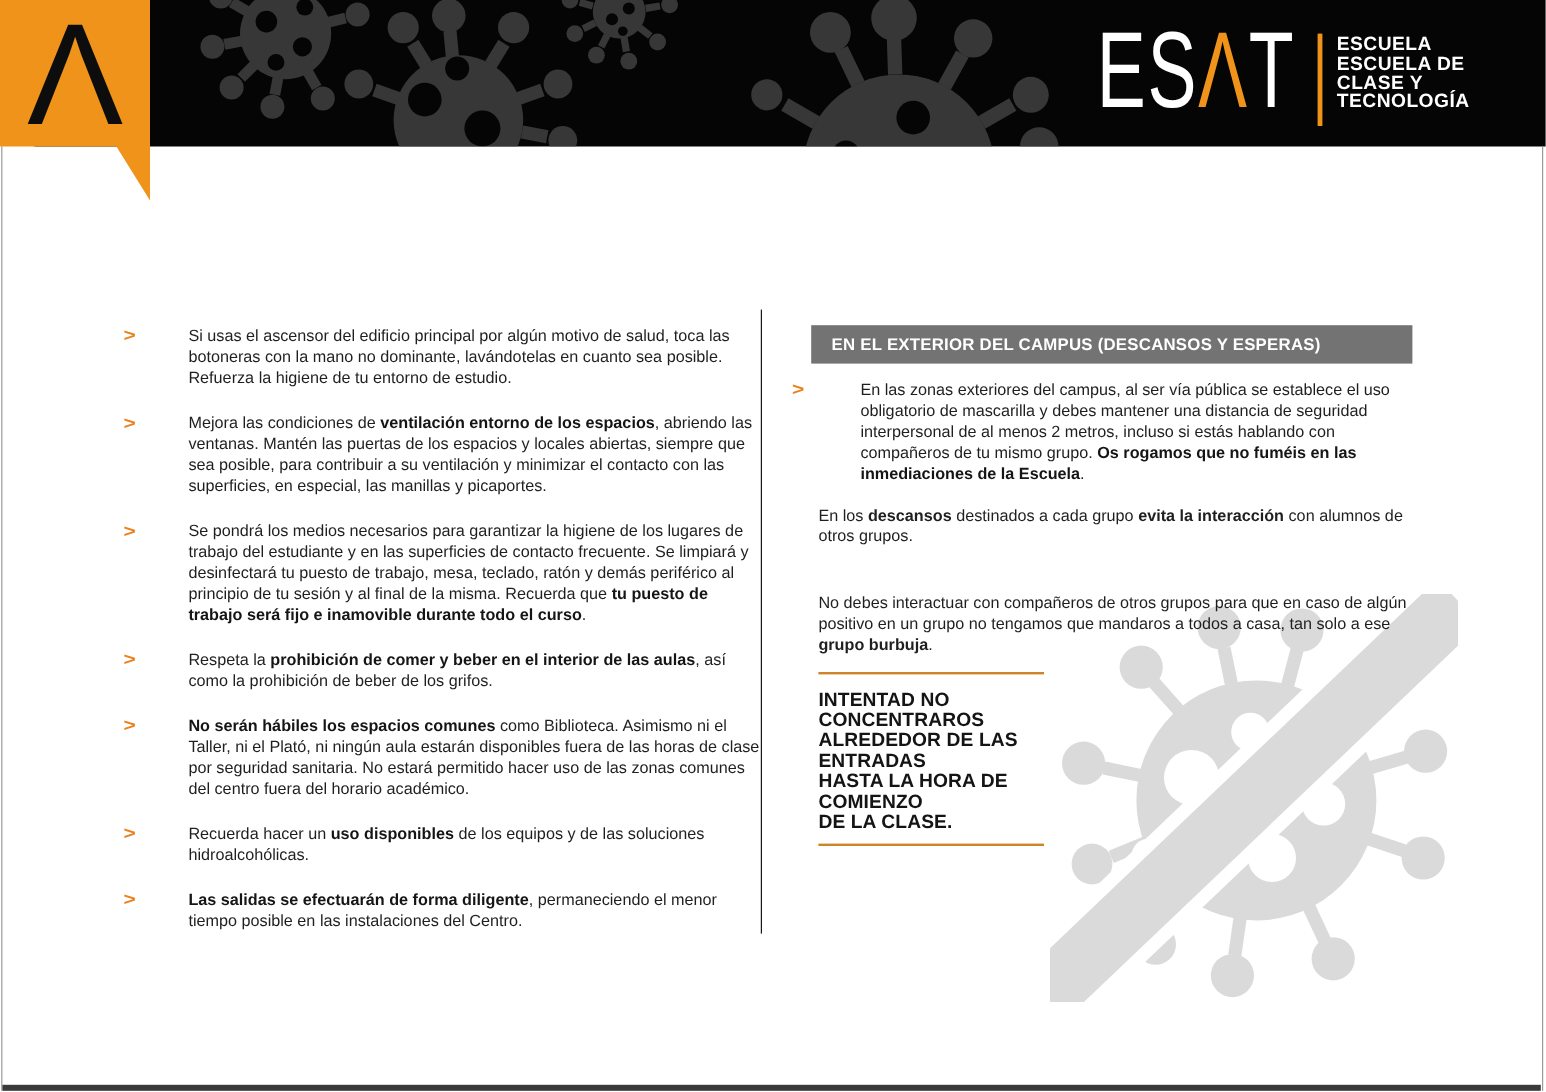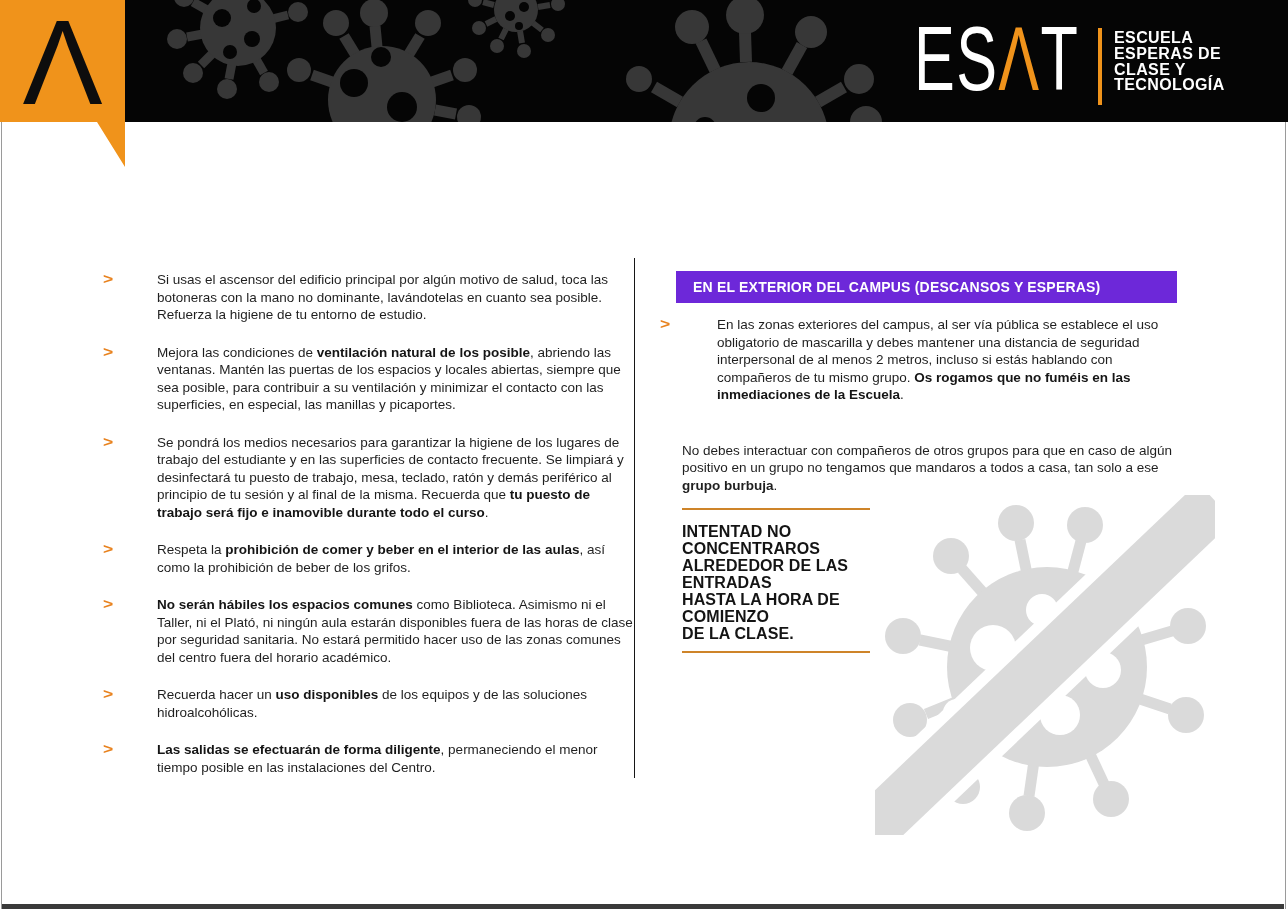--- a/index.html
+++ b/index.html
@@ -39,21 +39,21 @@
   .para{display:flex;margin:0 0 20px 0;font-size:13.5px;line-height:17.5px;color:#1f1f1f;}
   .para .marker{
     flex:0 0 19px;width:19px;color:#E8821E;font-weight:bold;font-size:14px;
     transform:scale(1.25,1.05);transform-origin:left 8px;
   }
   .para .txt{flex:1;margin-left:35px;}
   .para b{color:#151515;}
   .vdivider{position:absolute;left:634px;top:258px;width:1px;height:520px;background:#161616;z-index:2;}
   
   .section-bar{
-    margin-left:16px;width:484px;height:32px;background:#6d28d9;color:#ffffff;
+    margin-left:16px;width:484px;height:32px;background:#737373;color:#ffffff;
     font-weight:bold;font-size:14px;line-height:32px;padding-left:17px;letter-spacing:.2px;
     white-space:nowrap;
   }
   .right-col .b1{margin-top:13px;margin-bottom:0;}
   .plain{margin:0 0 0 22px;font-size:13.5px;line-height:17.5px;color:#1f1f1f;width:495px;}
   .plain.p1{margin-top:17px;}
   .plain.p2{margin-top:38px;}
   .callout{margin-left:22px;width:210px;}
   .callout .rule{width:188px;height:2px;background:#CE8429;border:none;}
   .callout .rule.top{margin-top:14px;}
@@ -162,39 +162,39 @@
           <circle cx="-44" cy="-14" r="11"></circle>
       </g>
     </g>
   </svg>
 
   <div class="esat">
     <div class="letters"><span>ES</span><span class="a">Λ</span><span>T</span></div>
     <div class="vbar"></div>
     <div class="tagline">
         <div>ESCUELA</div>
-        <div>ESPERAS DE</div>
+        <div>ESCUELA DE</div>
         <div>CLASE Y</div>
         <div>TECNOLOGÍA</div>
       </div>
   </div>
 </div>
 
 <div class="bubble">
   <div class="caret">Λ</div>
 </div>
 
 <div class="left-col">
   <div class="para">
     <span class="marker">&gt;</span>
     <span class="txt">Si usas el ascensor del edificio principal por algún motivo de salud, toca las botoneras con la mano no dominante, lavándotelas en cuanto sea posible. Refuerza la higiene de tu entorno de estudio.</span>
   </div>
   <div class="para">
     <span class="marker">&gt;</span>
-    <span class="txt">Mejora las condiciones de <b>ventilación natural de los posible</b>, abriendo las ventanas. Mantén las puertas de los espacios y locales abiertas, siempre que sea posible, para contribuir a su ventilación y minimizar el contacto con las superficies, en especial, las manillas y picaportes.</span>
+    <span class="txt">Mejora las condiciones de <b>ventilación entorno de los espacios</b>, abriendo las ventanas. Mantén las puertas de los espacios y locales abiertas, siempre que sea posible, para contribuir a su ventilación y minimizar el contacto con las superficies, en especial, las manillas y picaportes.</span>
   </div>
   <div class="para">
     <span class="marker">&gt;</span>
     <span class="txt">Se pondrá los medios necesarios para garantizar la higiene de los lugares de trabajo del estudiante y en las superficies de contacto frecuente. Se limpiará y desinfectará tu puesto de trabajo, mesa, teclado, ratón y demás periférico al principio de tu sesión y al final de la misma. Recuerda que <b>tu puesto de trabajo será fijo e inamovible durante todo el curso</b>.</span>
   </div>
   <div class="para">
     <span class="marker">&gt;</span>
     <span class="txt">Respeta la <b>prohibición de comer y beber en el interior de las aulas</b>, así como la prohibición de beber de los grifos.</span>
   </div>
   <div class="para">
@@ -212,20 +212,21 @@
 </div>
 
 <div class="vdivider"></div>
 
 <div class="right-col">
   <div class="section-bar">EN EL EXTERIOR DEL CAMPUS (DESCANSOS Y ESPERAS)</div>
   <div class="para b1">
     <span class="marker" style="flex-basis:22px;width:22px;">&gt;</span>
     <span class="txt">En las zonas exteriores del campus, al ser vía pública se establece el uso obligatorio de mascarilla y debes mantener una distancia de seguridad interpersonal de al menos 2 metros, incluso si estás hablando con compañeros de tu mismo grupo. <b>Os rogamos que no fuméis en las inmediaciones de la Escuela</b>.</span>
   </div>
+  <div class="plain p1">En los <b>descansos</b> destinados a cada grupo <b>evita la interacción</b> con alumnos de otros grupos.</div>
   <div class="plain p2">No debes interactuar con compañeros de otros grupos para que en caso de algún positivo en un grupo no tengamos que mandaros a todos a casa, tan solo a ese <b>grupo burbuja</b>.</div>
   <div class="callout">
     <div class="rule top"></div>
     <div class="lines">
         <div>INTENTAD NO CONCENTRAROS</div>
         <div>ALREDEDOR DE LAS ENTRADAS</div>
         <div>HASTA LA HORA DE COMIENZO</div>
         <div>DE LA CLASE.</div>
       </div>
     <div class="rule bottom"></div>

